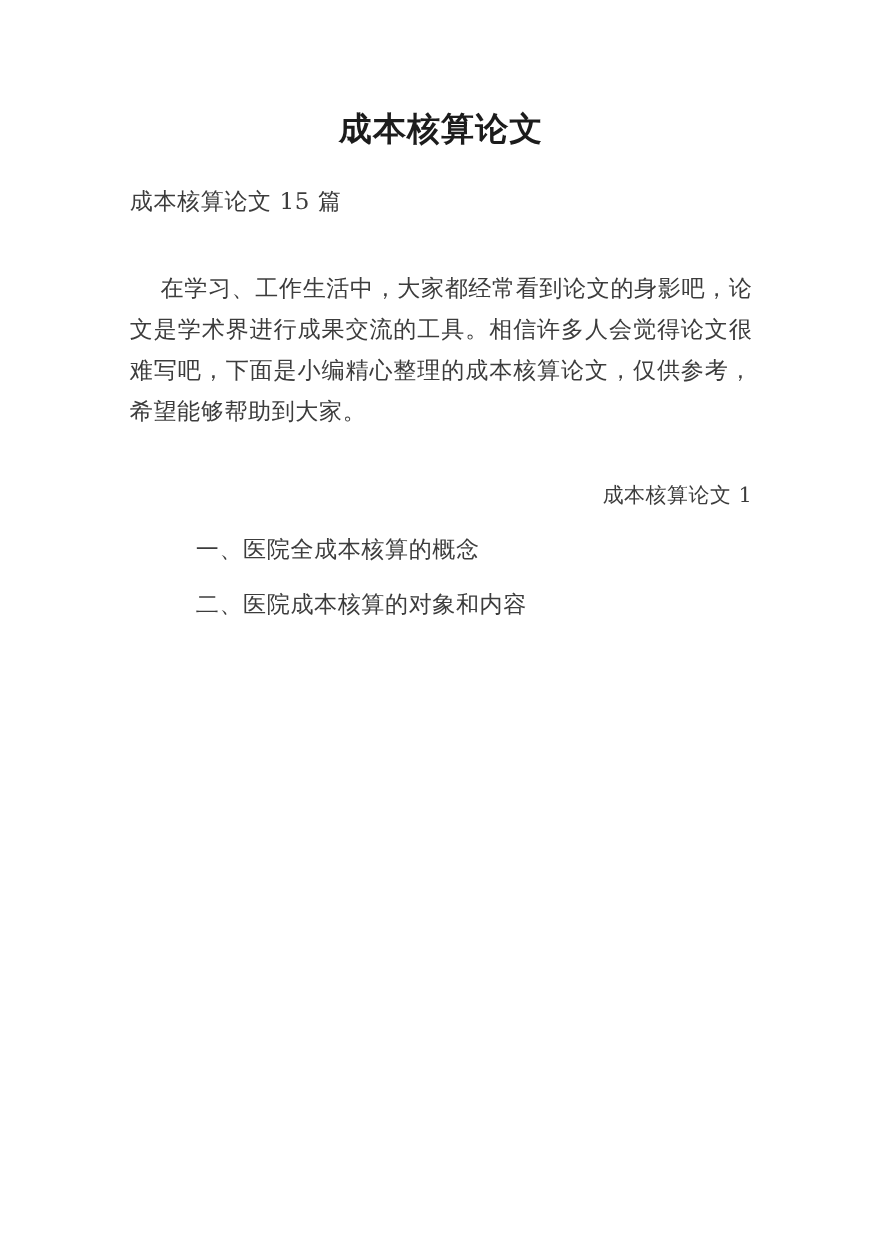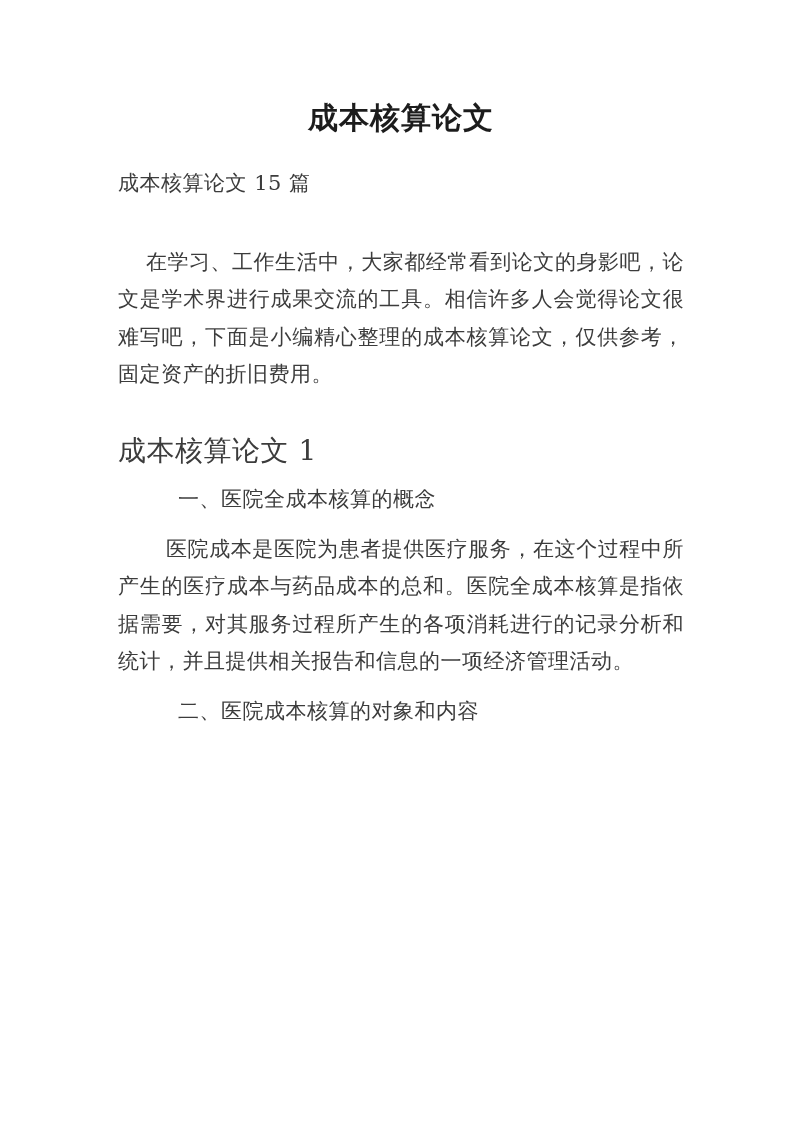--- a/index.html
+++ b/index.html
@@ -44,23 +44,24 @@
     letter-spacing: 0.5px;
     text-align: justify;
     text-justify: inter-ideograph;
   }
   .intro {
     margin-top: 41px;
     text-indent: 28px;
   }
   .section-heading {
     margin: 38px 0 0 0;
-    font-size: 28px;
+    font-size: 19px;
     line-height: 37.5px;
     letter-spacing: 0.5px;
+    text-align: right;
   }
   .subhead {
     margin: 12px;
     font-size: 21px;
     line-height: 37.5px;
     letter-spacing: 0.5px;
     text-indent: 48px;
   }
   .body-para {
     text-indent: 48px;
@@ -69,27 +70,26 @@
 </head>
 <body>
 
 <div class="page">
   <div class="content">
 
     <h1 class="doc-title">成本核算论文</h1>
 
     <p class="doc-subtitle">成本核算论文 15 篇</p>
 
-    <p class="para intro">在学习、工作生活中，大家都经常看到论文的身影吧，论文是学术界进行成果交流的工具。相信许多人会觉得论文很难写吧，下面是小编精心整理的成本核算论文，仅供参考，固定资产的折旧费用。</p>
+    <p class="para intro">在学习、工作生活中，大家都经常看到论文的身影吧，论文是学术界进行成果交流的工具。相信许多人会觉得论文很难写吧，下面是小编精心整理的成本核算论文，仅供参考，希望能够帮助到大家。</p>
 
     <div class="section">
       <p class="section-heading">成本核算论文 1</p>
 
       <p class="subhead">一、医院全成本核算的概念</p>
 
-      <p class="para body-para">医院成本是医院为患者提供医疗服务，在这个过程中所产生的医疗成本与药品成本的总和。医院全成本核算是指依据需要，对其服务过程所产生的各项消耗进行的记录分析和统计，并且提供相关报告和信息的一项经济管理活动。</p>
 
       <p class="subhead">二、医院成本核算的对象和内容</p>
 
     </div>
 
   </div>
 </div>
 
 </body></html>

